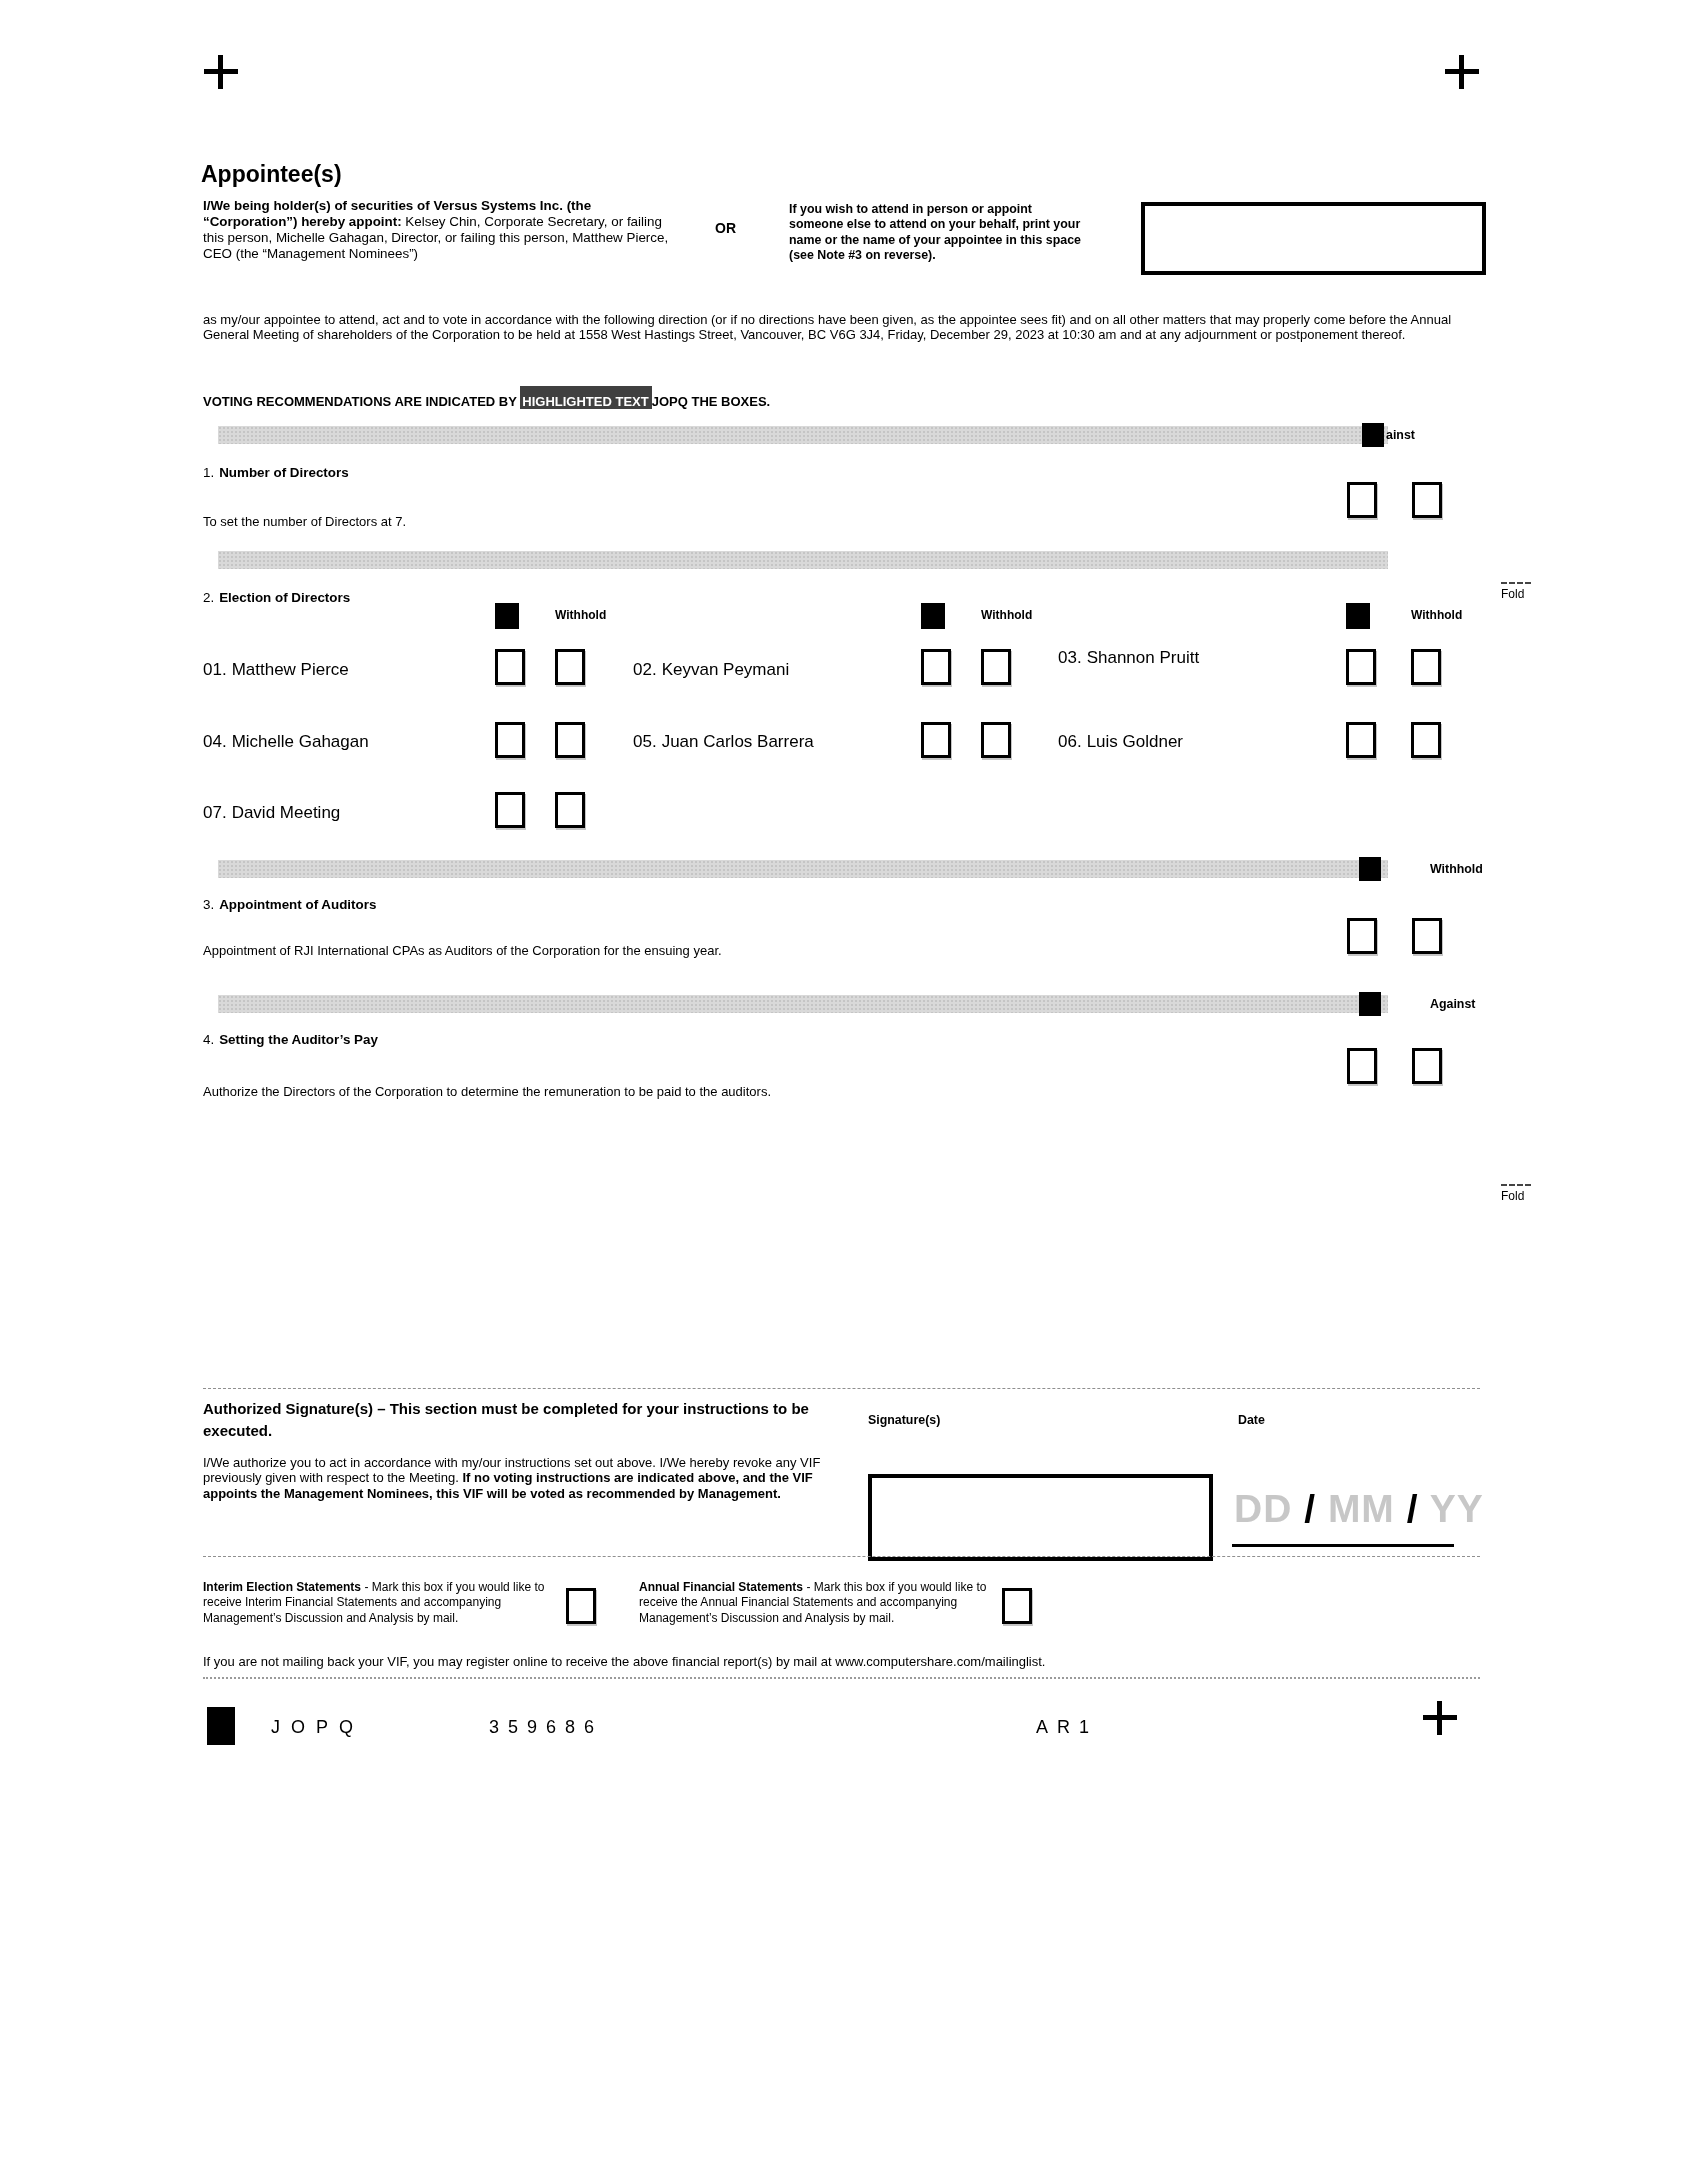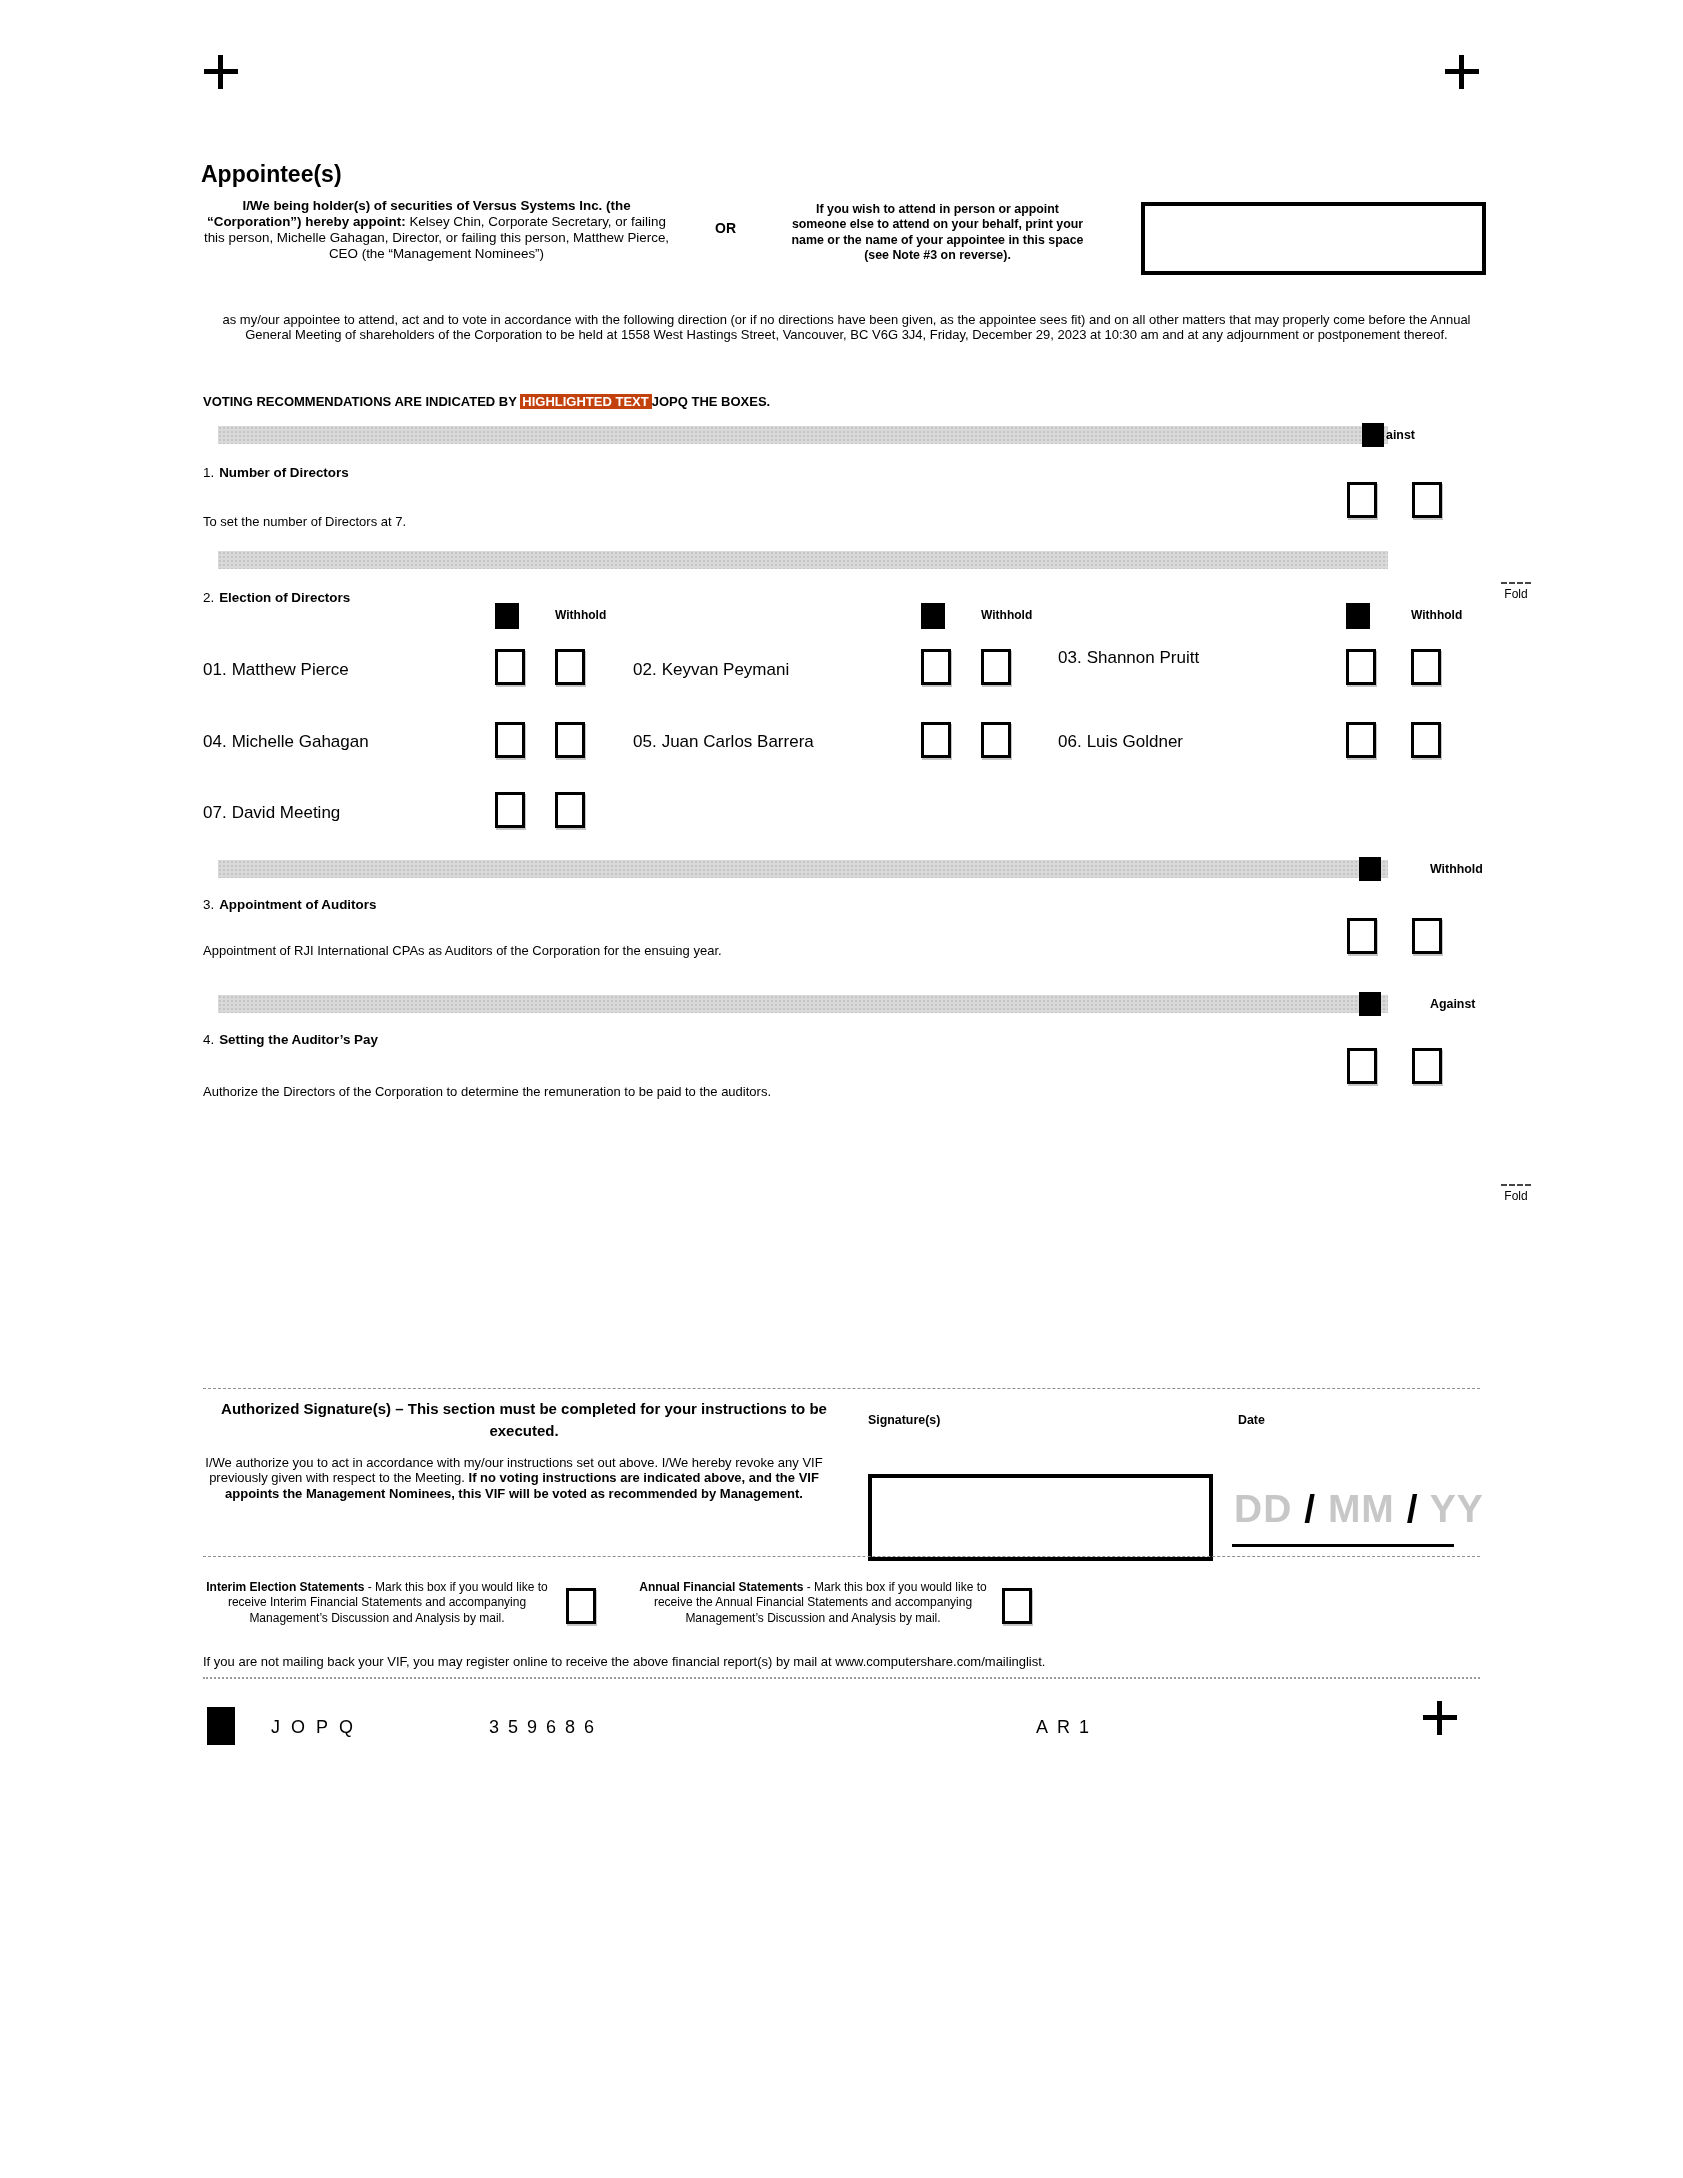--- a/index.html
+++ b/index.html
@@ -1,36 +1,36 @@
 <!DOCTYPE html>
 <html><head>
 <meta charset="utf-8">
 <style>
   html,body{margin:0;padding:0;background:#ffffff;}
   .page{position:relative;width:1683px;height:2178px;background:#ffffff;font-family:"Liberation Sans",sans-serif;color:#000;overflow:hidden;}
-  .abs{position:absolute;text-align:center;}
+  .abs{position:absolute;}
   .b{font-weight:bold;}
   .plus{position:absolute;width:34px;height:34px;}
   .plus .ph{position:absolute;left:0;top:14.4px;width:34px;height:5px;background:#000;}
   .plus .pv{position:absolute;top:0;left:14.4px;width:5px;height:34px;background:#000;}
   .cb{position:absolute;width:30px;height:36px;background:#fff;border:3px solid #000;box-sizing:border-box;box-shadow:1px 2px 0 rgba(110,110,110,.4);}
   .bar{position:absolute;left:218px;width:1170px;height:18px;background-color:#d9d9d9;background-image:radial-gradient(#c5c5c5 0.9px,transparent 0.9px);background-size:4px 4px;text-align:center;}
   .chip{position:absolute;width:22px;height:24px;top:-3px;background:#000;}
   .bar-label{position:absolute;top:2px;font-weight:bold;font-size:12.4px;}
   .fsq{position:absolute;width:24px;height:26px;background:#000;}
   .wh-label{position:absolute;font-weight:bold;font-size:12px;}
   .nominee{position:absolute;font-size:17px;white-space:nowrap;}
   .sec-head{position:absolute;font-size:13.4px;white-space:nowrap;}
   .sec-head .num{margin-right:5px;}
   .sec-body{position:absolute;font-size:13px;white-space:nowrap;}
   .dash-hr{position:absolute;left:203px;width:1277px;height:0;border-top:1px dashed #8f8f8f;}
   .dot-hr{position:absolute;left:203px;width:1277px;height:0;border-top:2px dotted #9a9a9a;}
   .fold .fd{width:30px;border-top:2px dashed #444;margin-bottom:3px;}
   .fold .fl{font-size:12px;}
-  .hl{background:#c2410c;color:#fff;padding:0 3px 0 2px;}
+  .hl{background:#404040;color:#fff;padding:8px 3px 0 2px;}
   .code{position:absolute;font-size:18px;letter-spacing:11px;white-space:nowrap;}
   .ghost{color:#c7c7c7;}
 </style>
 </head>
 <body>
 
 <div class="page">
 
   <div class="plus" style="left:204px;top:55px">
       <div class="ph"></div>

